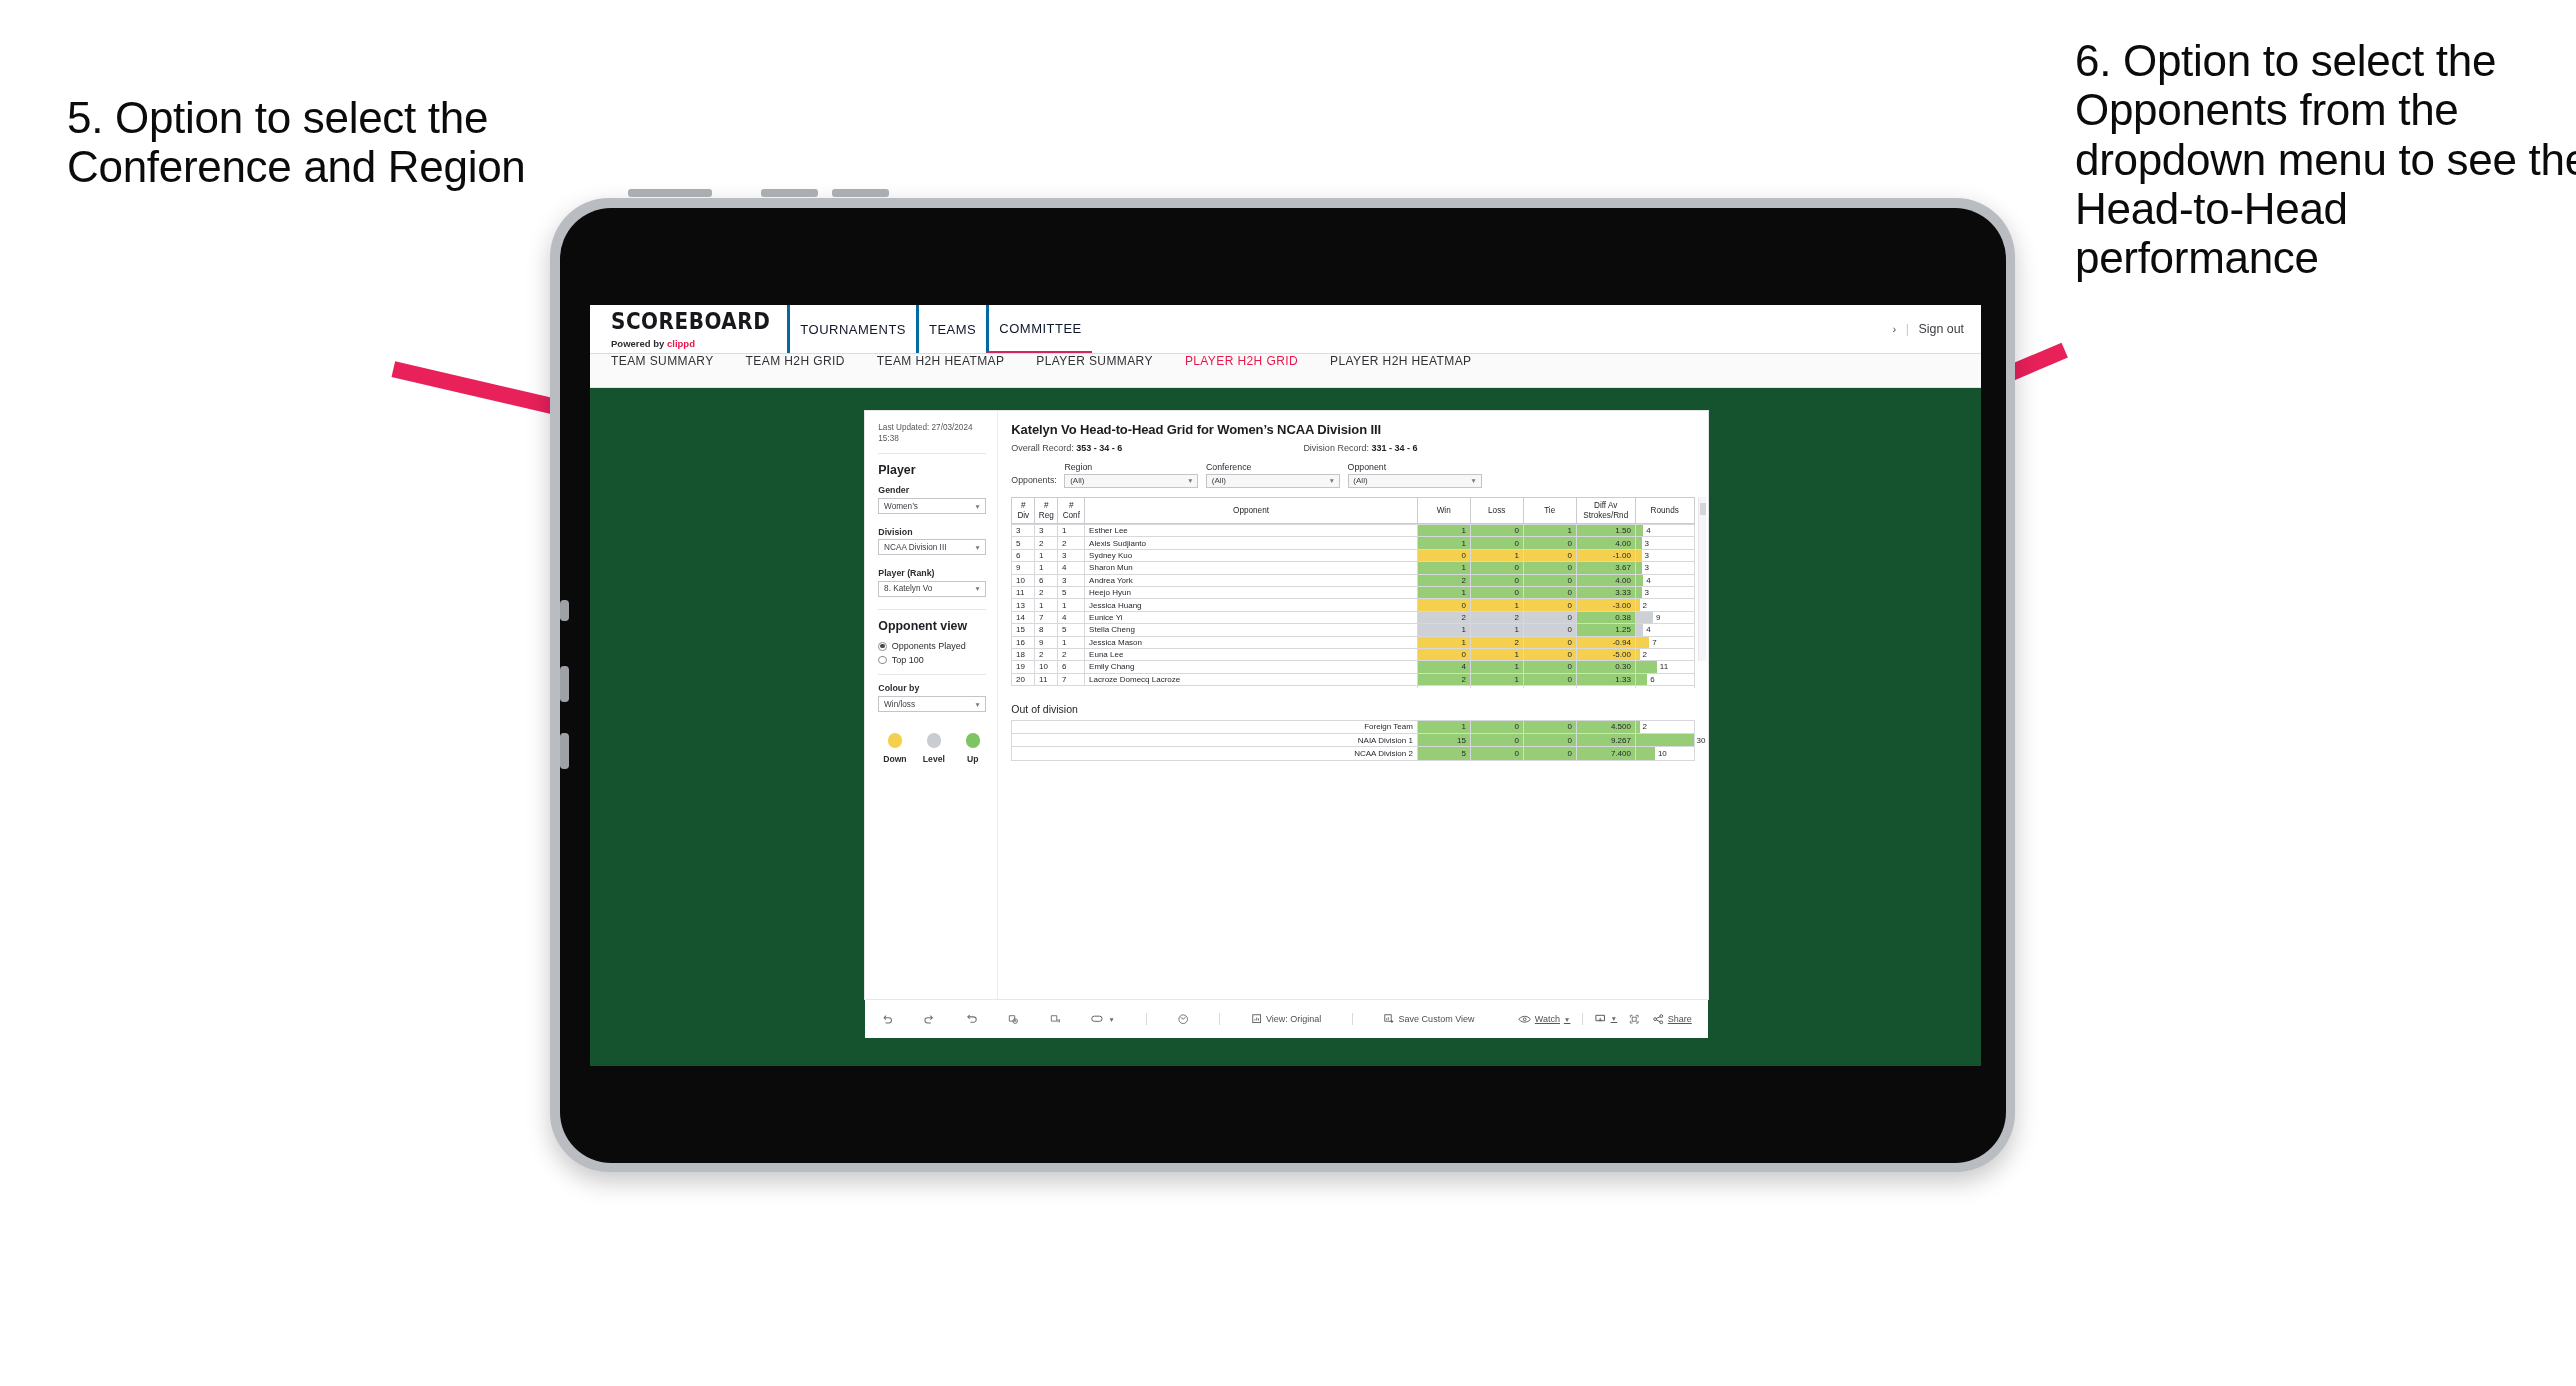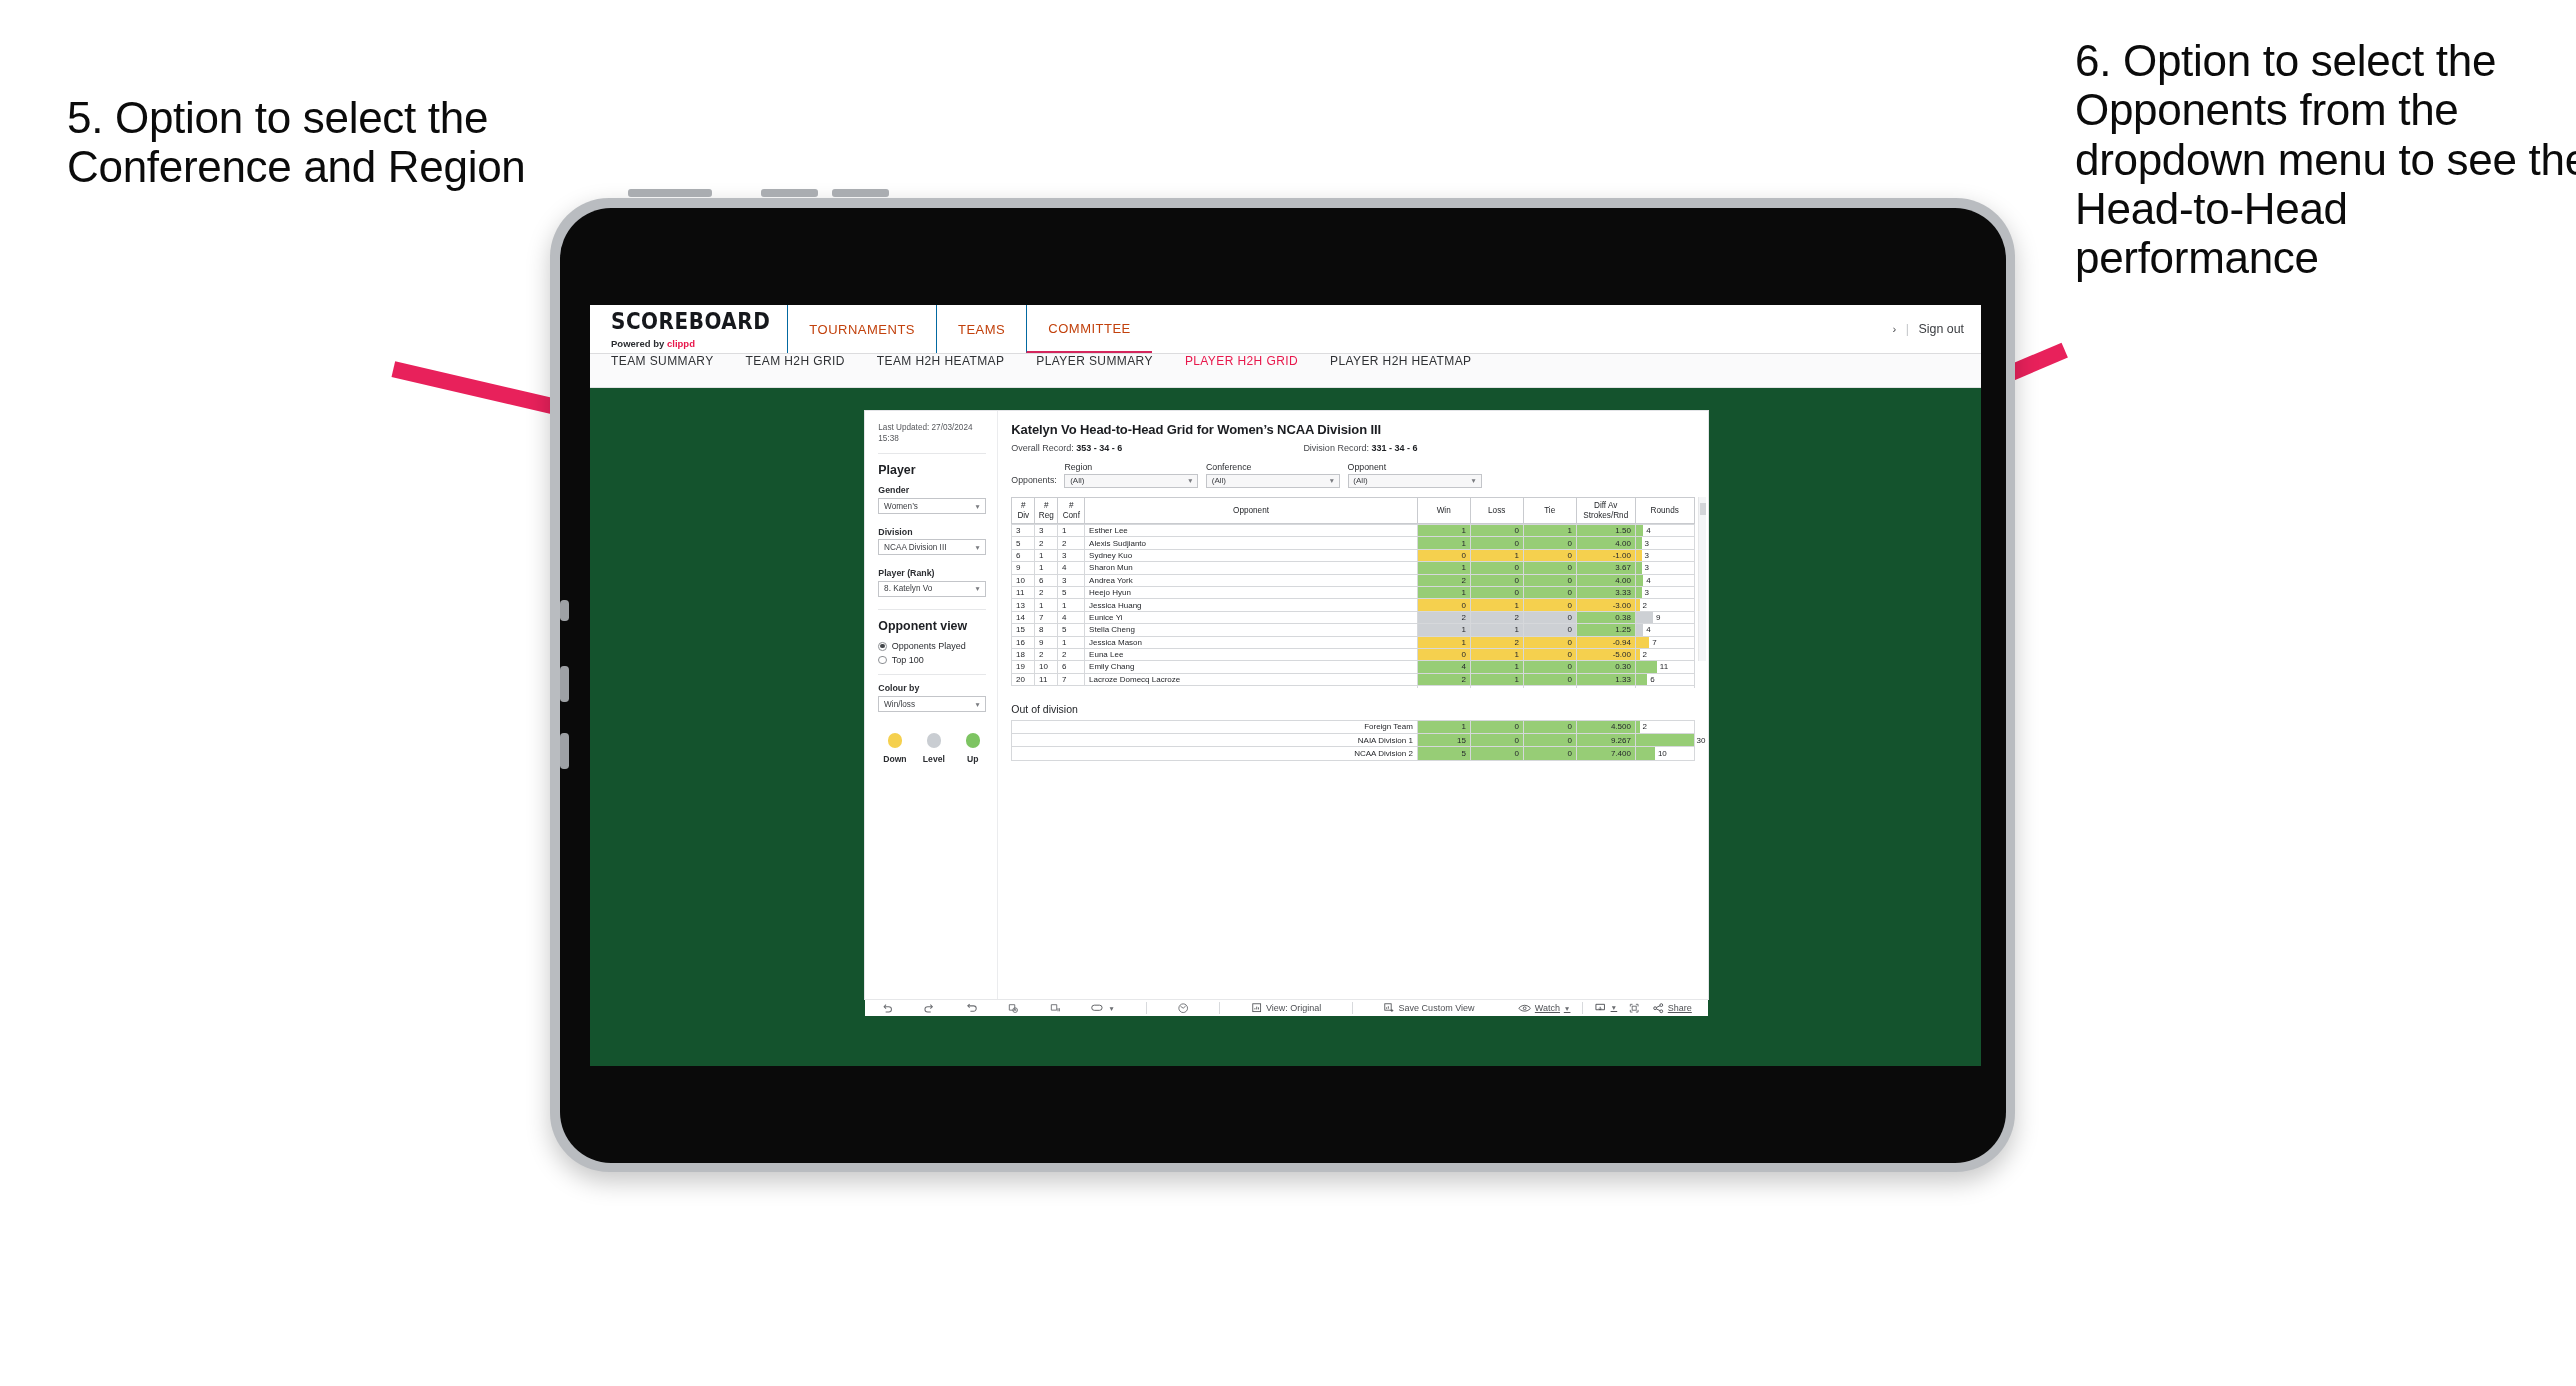--- a/index.html
+++ b/index.html
@@ -70,24 +70,24 @@
   #brand-name {
     font-size: 20px; font-weight: 700; letter-spacing: 0.5px;
     color: #16181c; font-family: "DejaVu Sans", sans-serif;
     transform: scaleY(1.12); transform-origin: left center;
   }
   #brand-sub { font-size: 9.5px; color: #2b2d31; margin-top: 4.8px; font-weight: 600; }
   #brand-sub .clippd { color: #e8174b; font-weight: 700; }
 
   .topnav-item {
     display: flex; align-items: center;
-    padding: 0 21px;
-    font-size: 13px; color: #c2410c;
+    padding: 0 10px;
+    font-size: 13px; color: #0f172a;
     letter-spacing: 0.5px;
-    border-left: 1px solid #0369a1;
+    border-left: 3px solid #0369a1;
     cursor: pointer;
   }
   .topnav-item.active { border-bottom: 2.9px solid #d4265c; }
   #topnav-right {
     margin-left: auto; display: flex; align-items: center; gap: 9.5px;
     padding-right: 17px; font-size: 12.4px; color: #3a3c40;
   }
   #topnav-right .sep { color: #c4c6ca; }
   #chev-icon { font-size: 11.4px; color: #4a4c50; }
 
@@ -202,21 +202,21 @@
 
   
   #ood-title { font-size: 10.5px; color: #1d1f23; margin-top: 15px; margin-bottom: 4.8px; font-weight: 400; }
   table.ood { border-collapse: collapse; width: 100%; table-layout: fixed; font-size: 8px; color: #25272b; }
   table.ood td { border: 1px solid #d6d8db; padding: 1px 3.8px; height: 13.3px; vertical-align: middle; }
   .ood-name { text-align: right; }
 
   
   #tbar {
     position: absolute; left: 275px; top: 611px;
-    width: 843px; height: 17px;
+    width: 843px; height: 39px;
     background: #ffffff;
     border-top: 1px solid #e6e7e9;
     display: flex; align-items: center;
     padding: 0 11.4px; gap: 21px;
     font-size: 9px; color: #55575b;
   }
   .tb-ico { width: 21px; height: 21px; display: flex; align-items: center; justify-content: center; cursor: pointer; color: #6b6d71; }
   .tb-sep { width: 1px; height: 12.4px; background: #d8dadd; margin: 0 4.8px; }
   .tb-btn { display: flex; align-items: center; gap: 3.8px; padding: 0 4.8px; cursor: pointer; color: #4e5054; }
   #tb-right { margin-left: auto; display: flex; align-items: center; gap: 1.9px; text-decoration: underline; }

